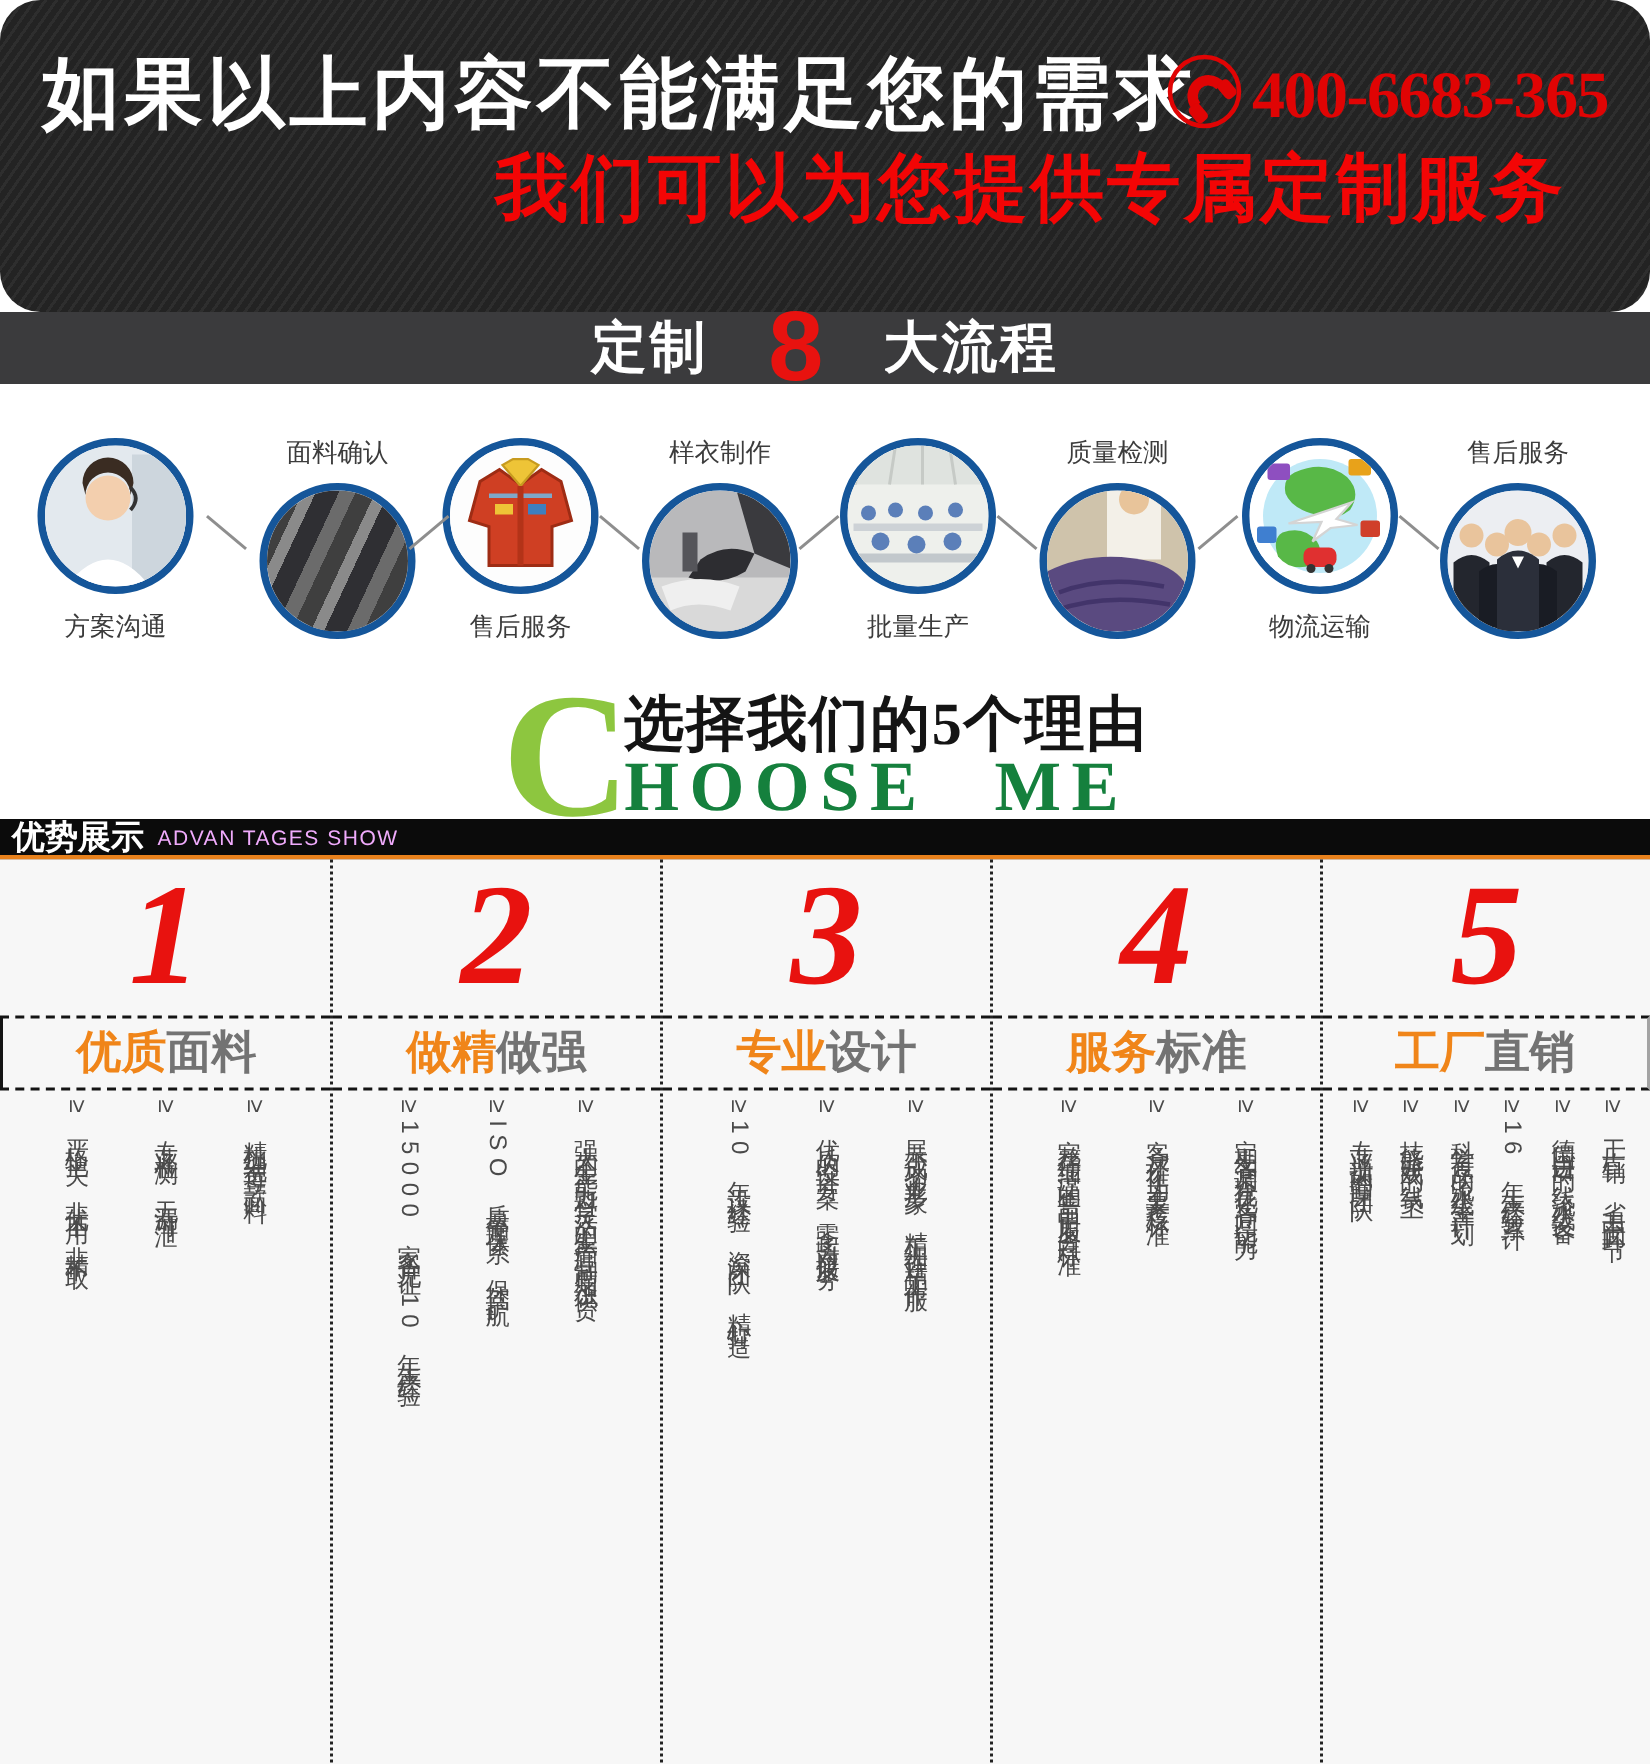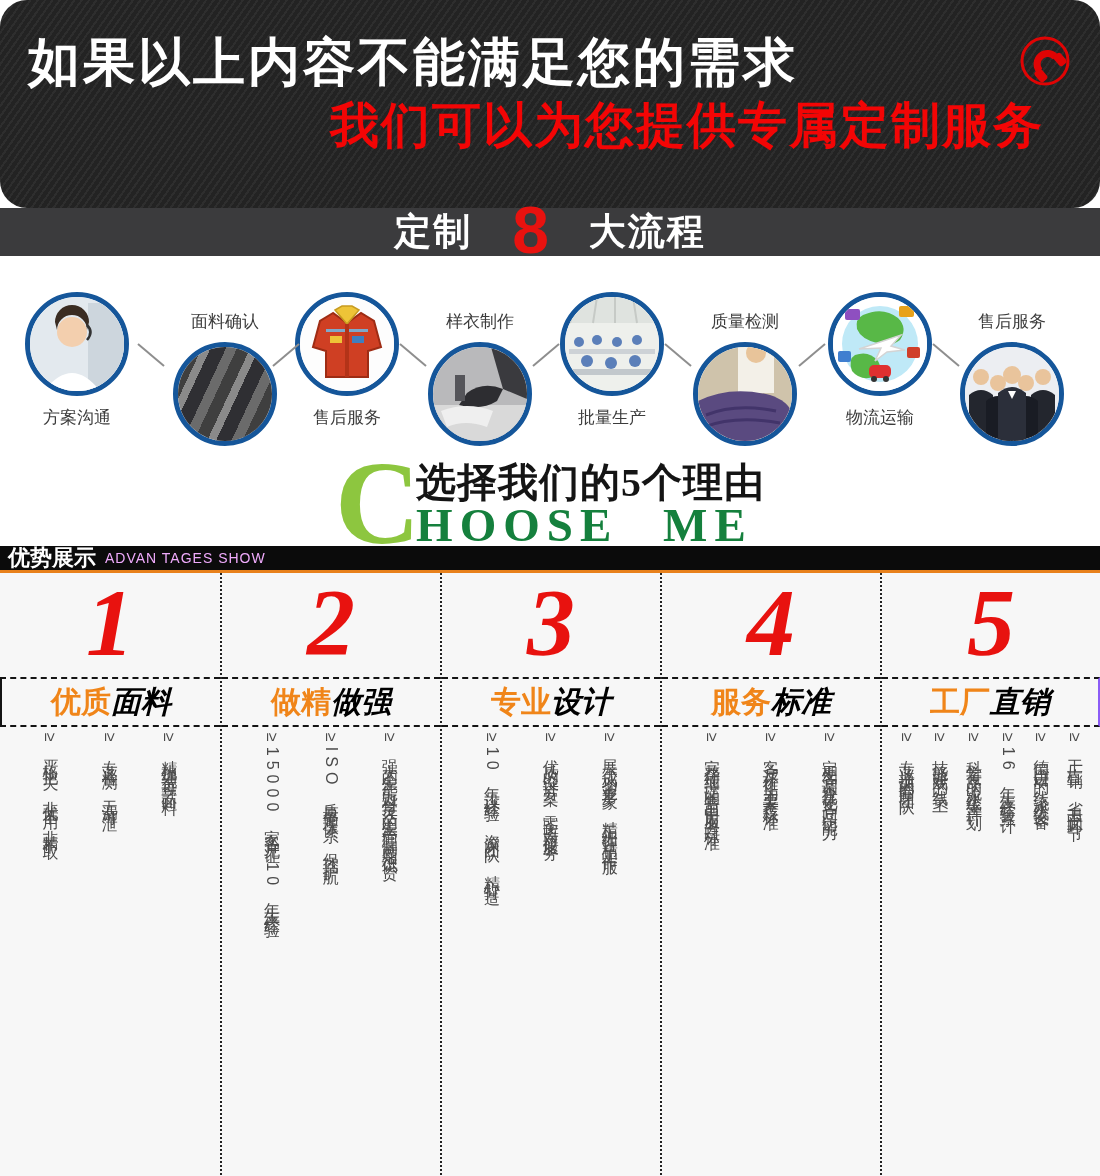--- a/index.html
+++ b/index.html
@@ -16,21 +16,21 @@
 
   
   .strip{height:48px;background:#3b3b3d;display:flex;align-items:center;justify-content:center;gap:32px;}
   .strip-pre,.strip-post{font-size:37px;font-weight:bold;color:#fff;letter-spacing:2px;}
   .strip-num{font-size:66px;font-weight:bold;color:#e8120f;line-height:44px;margin:0 8px;position:relative;top:-2px;}
 
   
   .flow{position:relative;height:202px;background:#fff;}
   .step{position:absolute;width:140px;display:flex;flex-direction:column;align-items:center;}
   .step.high{top:36px;}
-  .step.low{top:54px;}
+  .step.low{top:34px;}
   .circle{width:94px;height:94px;border:5px solid #15569a;border-radius:50%;overflow:hidden;background:#fff;flex:0 0 auto;}
   .circle svg{display:block;}
   .fabric-fill{width:94px;height:94px;
     background:repeating-linear-gradient(115deg,#6b6b6b 0 10px,#3f3f3f 10px 22px,#8a8a8a 22px 30px,#2f2f33 30px 44px);}
   .step-label{font-size:17px;color:#3c3c3c;white-space:nowrap;}
   .step.high .step-label{margin-top:10px;}
   .step.low .step-label{margin-bottom:9px;}
   .conn{position:absolute;width:34px;height:0;border-top:2px solid #8e8e8e;top:98px;}
   .conn.down{transform:rotate(40deg);}
   .conn.up{transform:rotate(-40deg);}
@@ -47,23 +47,23 @@
   .adv-cn{font-size:22px;font-weight:bold;color:#fff;}
   .adv-en{font-size:14px;color:#f0abfc;letter-spacing:1px;}
 
   
   .reasons{display:grid;grid-template-columns:repeat(5,1fr);background:#f7f7f7;}
   .reason{min-width:0;}
   .reason + .reason{border-left:2px dotted #222;}
   .num{height:104px;font-family:"Liberation Serif",serif;font-style:italic;font-weight:bold;font-size:96px;line-height:100px;color:#e8120f;text-align:center;}
   .rhead{height:46px;line-height:46px;text-align:center;border-top:2px dashed #141414;border-bottom:2px dashed #141414;font-size:30px;font-weight:bold;white-space:nowrap;}
   .reason:first-child .rhead{border-left:2px solid #141414;}
-  .reason:last-child .rhead{border-right:2px solid #8b5cf6;}
+  .reason:last-child .rhead{border-right:2px solid #a3a3a3;}
   .rhead .hl{color:#f08519;}
-  .rhead .rest{color:#000000;font-style:italic;}
+  .rhead .rest{color:#737373;}
   .vitems{height:462px;display:flex;flex-direction:row-reverse;justify-content:space-evenly;align-items:flex-start;padding-top:6px;}
   .vitem{writing-mode:vertical-rl;text-orientation:mixed;font-size:16px;letter-spacing:5px;color:#4a4a4a;line-height:1.1;}
 
   .bottom-space{height:14px;background:#fff;}
 </style>
 </head>
 <body>
 
 <div class="banner">
   <div class="headline1">如果以上内容不能满足您的需求</div>
@@ -71,20 +71,21 @@
     <span>
       <svg width="54" height="54" viewBox="0 0 54 54">
         <circle cx="27" cy="27" r="23" fill="none" stroke="#e00404" stroke-width="3"></circle>
         <g transform="rotate(-40 27 27)" fill="#e00404">
           <path d="M13 31 a14 14 0 0 1 28 0 l-7 0 a7 7 0 0 0 -14 0 z"></path>
           <rect x="10" y="29" width="9" height="13" rx="3"></rect>
           <rect x="35" y="29" width="9" height="13" rx="3"></rect>
         </g>
       </svg>
     </span>
+    <span class="phone-num">400-6683-365</span>
   </div>
   <div class="headline2">我们可以为您提供专属定制服务</div>
 </div>
 
 <div class="strip">
   <span class="strip-pre">定制</span>
   <span class="strip-num">8</span>
   <span class="strip-post">大流程</span>
 </div>
 

